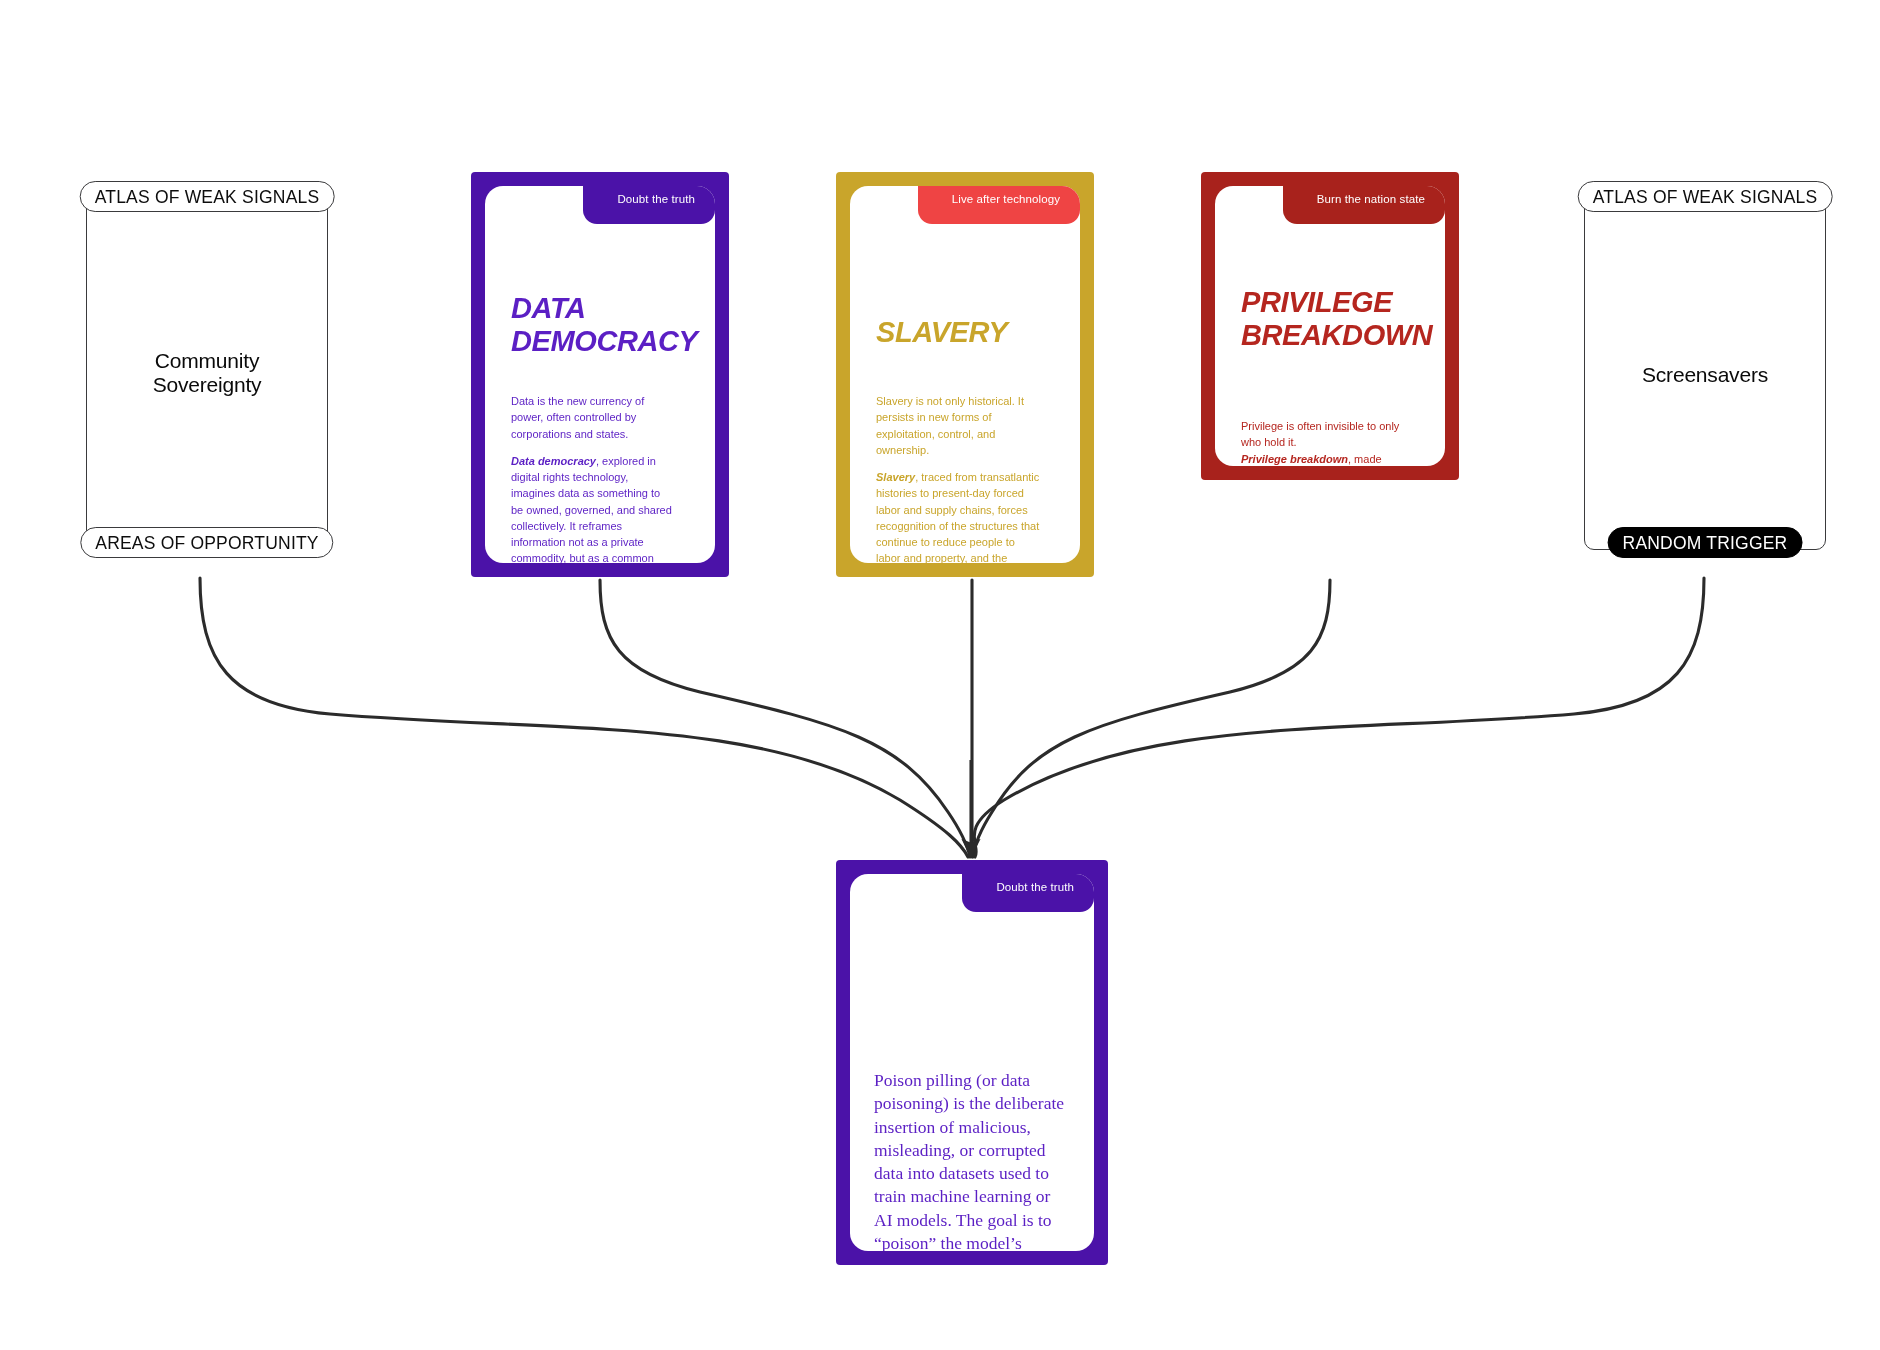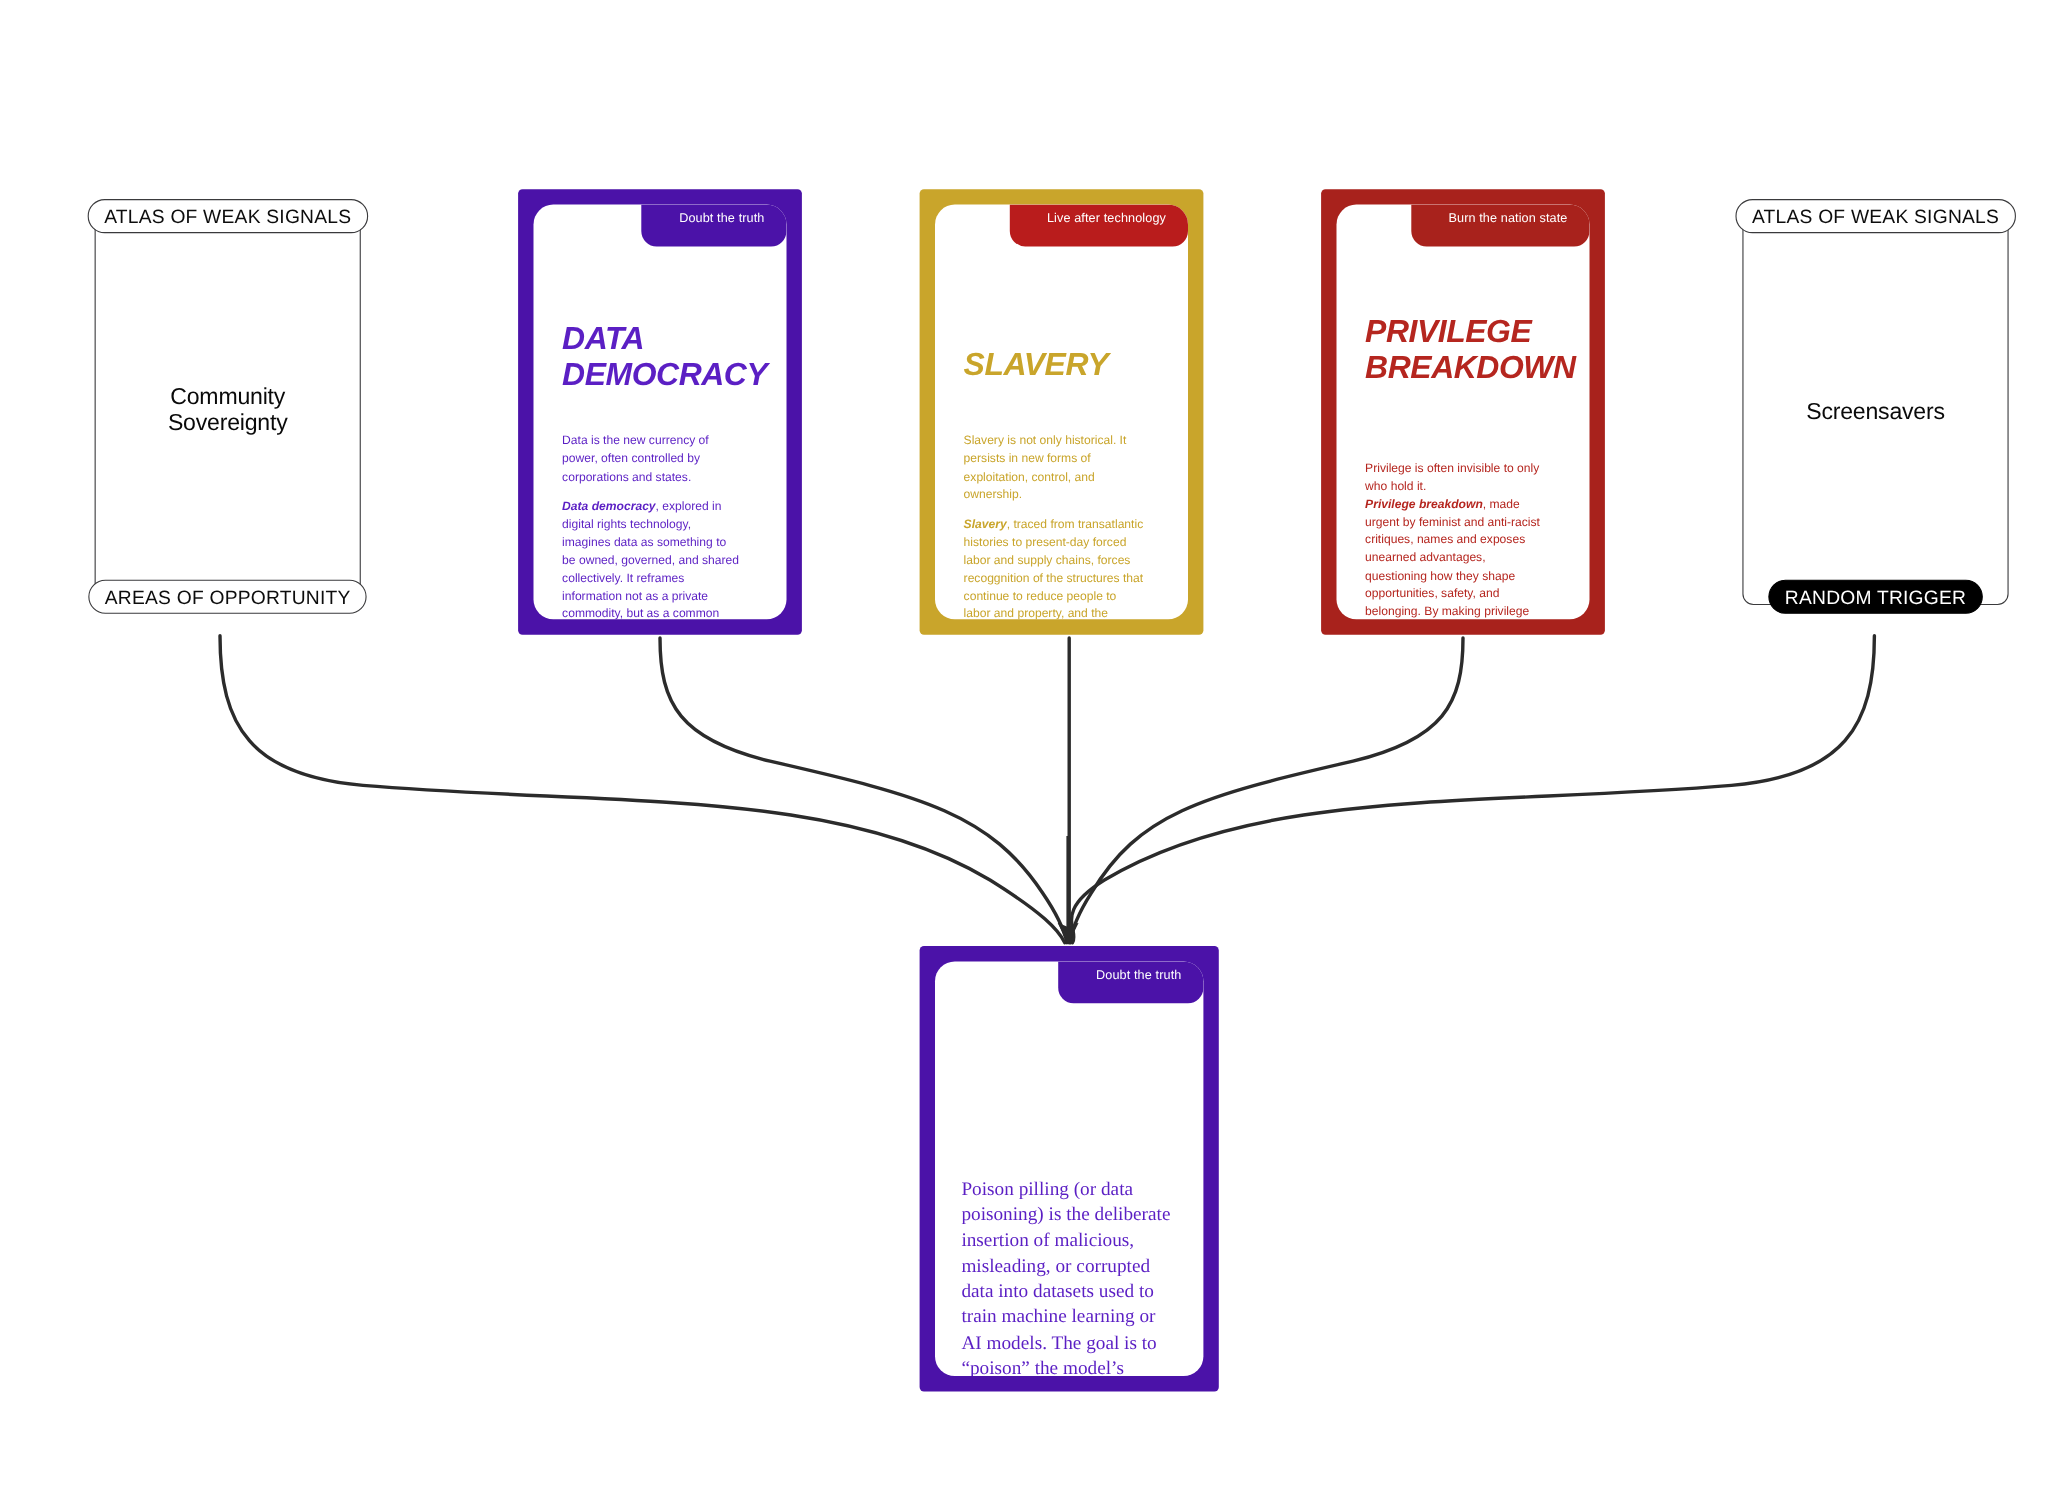--- a/index.html
+++ b/index.html
@@ -169,21 +169,21 @@
   #card-screensavers .plain-title { top: 174px; }
 
   #card-data-democracy { left: 471px;  top: 172px; width: 258px; height: 405px; }
   #card-data-democracy .signal-title { top: 106px; }
   #card-data-democracy .signal-body  { top: 207px; }
 
   #card-slavery { left: 836px; top: 172px; width: 258px; height: 405px; }
   #card-slavery .signal-title { top: 130px; }
   #card-slavery .signal-body  { top: 207px; }
 
-  #card-privilege { left: 1201px; top: 172px; width: 258px; height: 405px; }
+  #card-privilege { left: 1201px; top: 172px; width: 258px; height: 308px; }
   #card-privilege .signal-title { top: 100px; }
   #card-privilege .signal-body  { top: 232px; }
 
   #card-poison { left: 836px; top: 860px; width: 272px; height: 405px; }
   #card-poison .signal-title { top: 72px; }
   #card-poison .signal-body  { top: 195px; }
 </style>
 </head>
 <body>
 
@@ -225,21 +225,21 @@
       </div>
       <div class="signal-body" style="color:#5b1fc4;">
         <p>Data is the new currency of power, often controlled by corporations and states.</p>
         <p><em>Data democracy</em><span>, explored in digital rights technology, imagines data as something to be owned, governed, and shared collectively. It reframes information not as a private commodity, but as a common good shaping our realities.</span></p>
       </div>
     </div>
   </div>
 
   <div class="card signal" id="card-slavery" style="background:#c9a52b;">
     <div class="signal-inner">
-      <div class="signal-badge" style="background:#b91c1c;">Live after technology</div>
+      <div class="signal-badge" style="background:#ef4444;">Live after technology</div>
       <div class="signal-title" style="color:#c9a52b;">SLAVERY</div>
       <div class="signal-body" style="color:#c9a52b;">
         <p>Slavery is not only historical. It persists in new forms of exploitation, control, and ownership.</p>
         <p><em>Slavery</em><span>, traced from transatlantic histories to present-day forced labor and supply chains, forces recoggnition of the structures that continue to reduce people to labor and property, and the urgent need to abolish them.</span></p>
       </div>
     </div>
   </div>
 
   <div class="card signal" id="card-privilege" style="background:#a8221c;">
     <div class="signal-inner">

